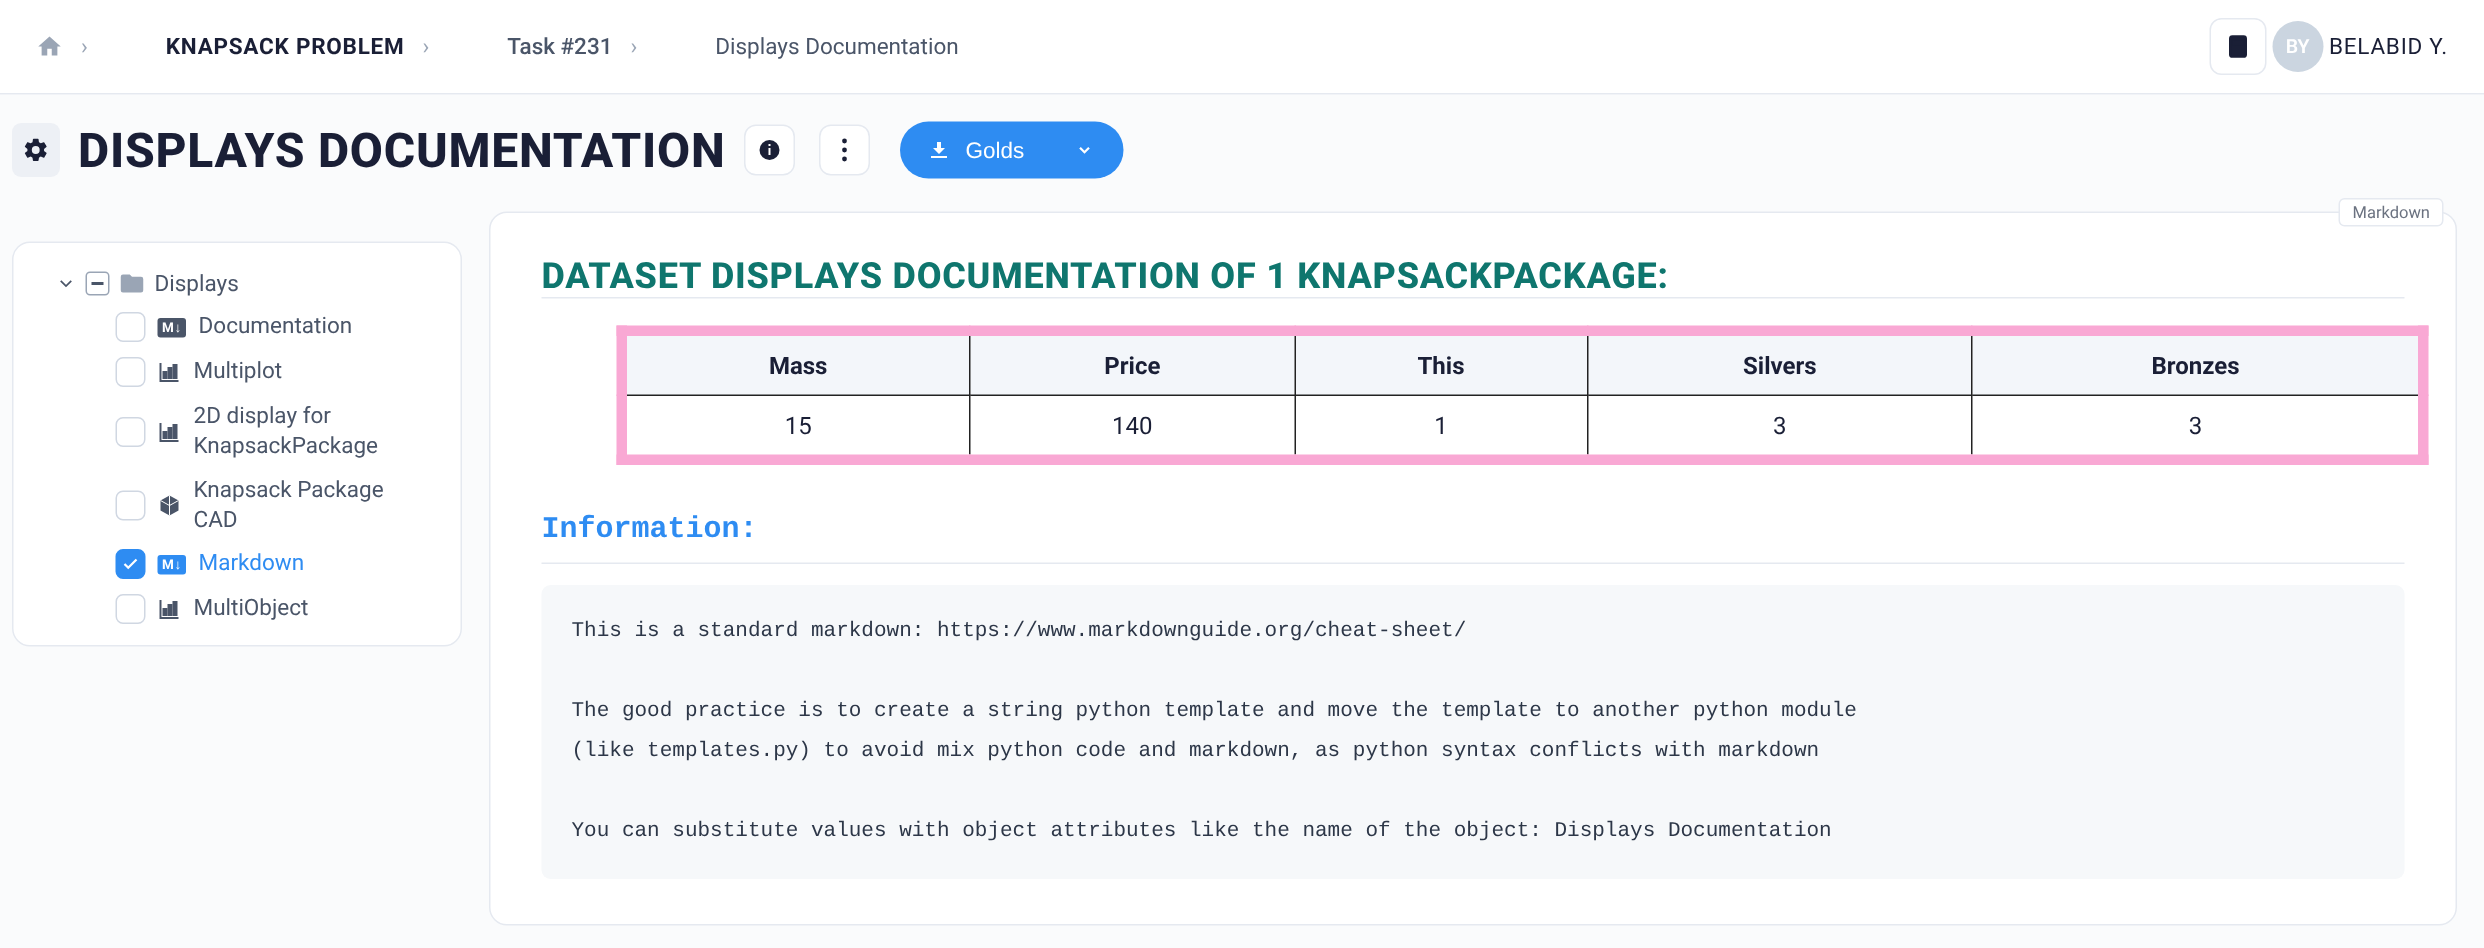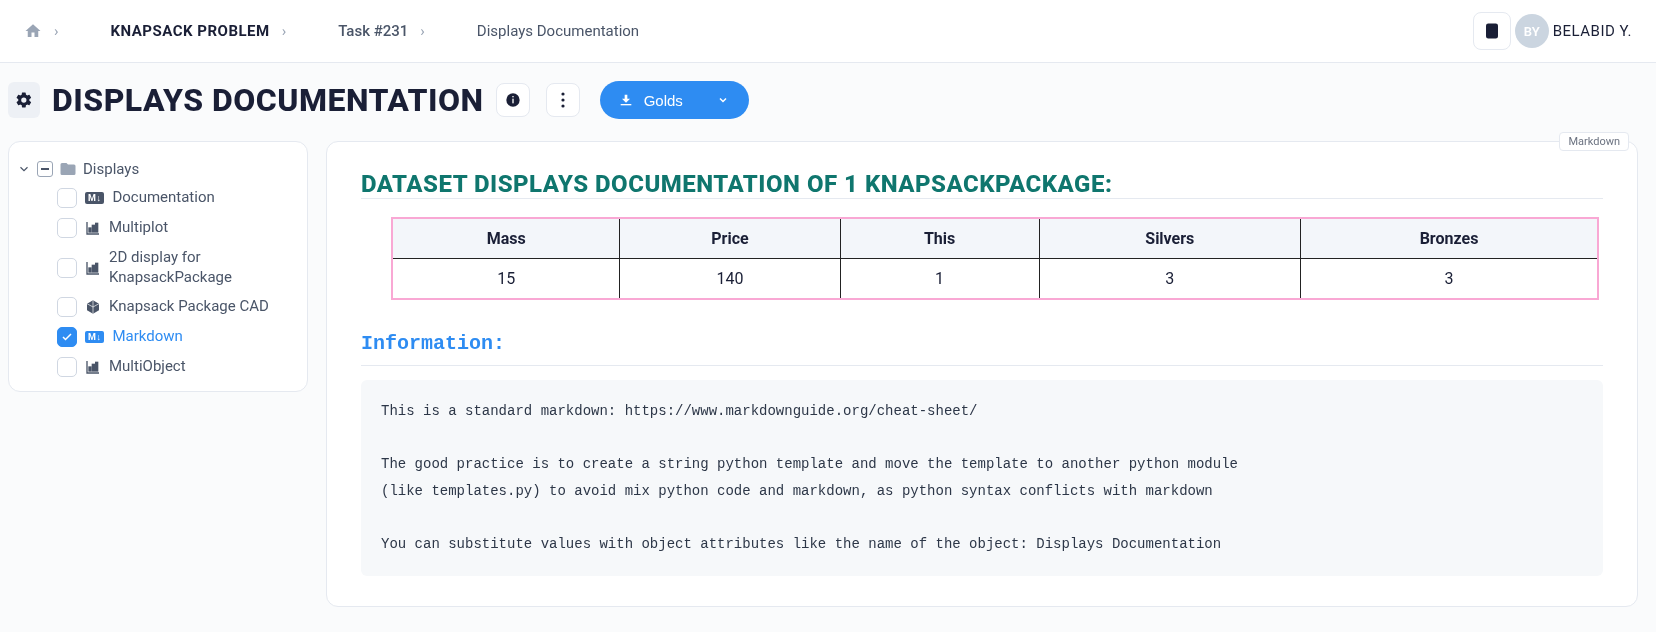--- a/index.html
+++ b/index.html
@@ -54,21 +54,22 @@
 }
 .export-btn {
   background: #2e8cf2; color: #fff; border: none; border-radius: 20px;
   height: 38px; padding: 0 20px 0 18px; display: flex; align-items: center; gap: 10px;
   font-size: 15px; font-weight: 500; cursor: pointer;
 }
 .export-btn .divider-gap { width: 14px; }
 .content { display: flex; gap: 18px; padding: 4px 18px 28px 8px; align-items: flex-start; }
 .sidebar {
   width: 300px; background: #fff; border: 1px solid #e5e9f0; border-radius: 12px;
-  padding: 14px 2px;
+  padding: 14px 22px;
+  margin-top: 20px;
 }
 .tree-root { display: flex; align-items: center; gap: 6px; font-size: 15px; color: #4a5568; padding: 4px 6px; }
 .tree-items { padding-left: 46px; margin-top: 6px; display: flex; flex-direction: column; gap: 10px; }
 .tree-item { display: flex; align-items: center; gap: 8px; font-size: 15px; color: #4a5568; cursor: pointer; }
 .tree-item.selected { color: #2e8cf2; }
 .checkbox {
   width: 20px; height: 20px; border: 1px solid #d0d7e2; border-radius: 5px; flex-shrink: 0;
   display: flex; align-items: center; justify-content: center;
 }
 .checkbox.checked { background: #2e8cf2; border-color: #2e8cf2; }
@@ -85,22 +86,22 @@
 .tag-pill {
   position: absolute; top: -10px; right: 8px;
   font-size: 11px; background: #fff; border: 1px solid #e5e9f0; border-radius: 4px;
   padding: 2px 8px; color: #6b7280;
 }
 .dataset-title {
   font-size: 24px; font-weight: 800; letter-spacing: 0.5px; color: #0f766e;
   border-bottom: 1px solid #e5e9f0; padding-bottom: 0; margin-bottom: 18px;
 }
 .data-table {
-  width: calc(100% - 34px); margin-left: 30px;
-  border-collapse: collapse; border: 2px solid #f9a8d4;
+  width: calc(100% - 34px); margin-left: 50px;
+  border-collapse: collapse; border: 7px solid #f9a8d4;
 }
 .data-table th, .data-table td {
   border: 1px solid #222; padding: 10px 12px; text-align: center; font-size: 16px;
 }
 .data-table th { background: #f3f6fa; font-weight: 700; }
 .section-title {
   font-size: 20px; font-weight: 700; color: #2e8cf2;
   margin-top: 32px; padding-bottom: 10px; border-bottom: 1px solid #e5e9f0; font-family: Liberation Mono, monospace;
 }
 .info-block {

